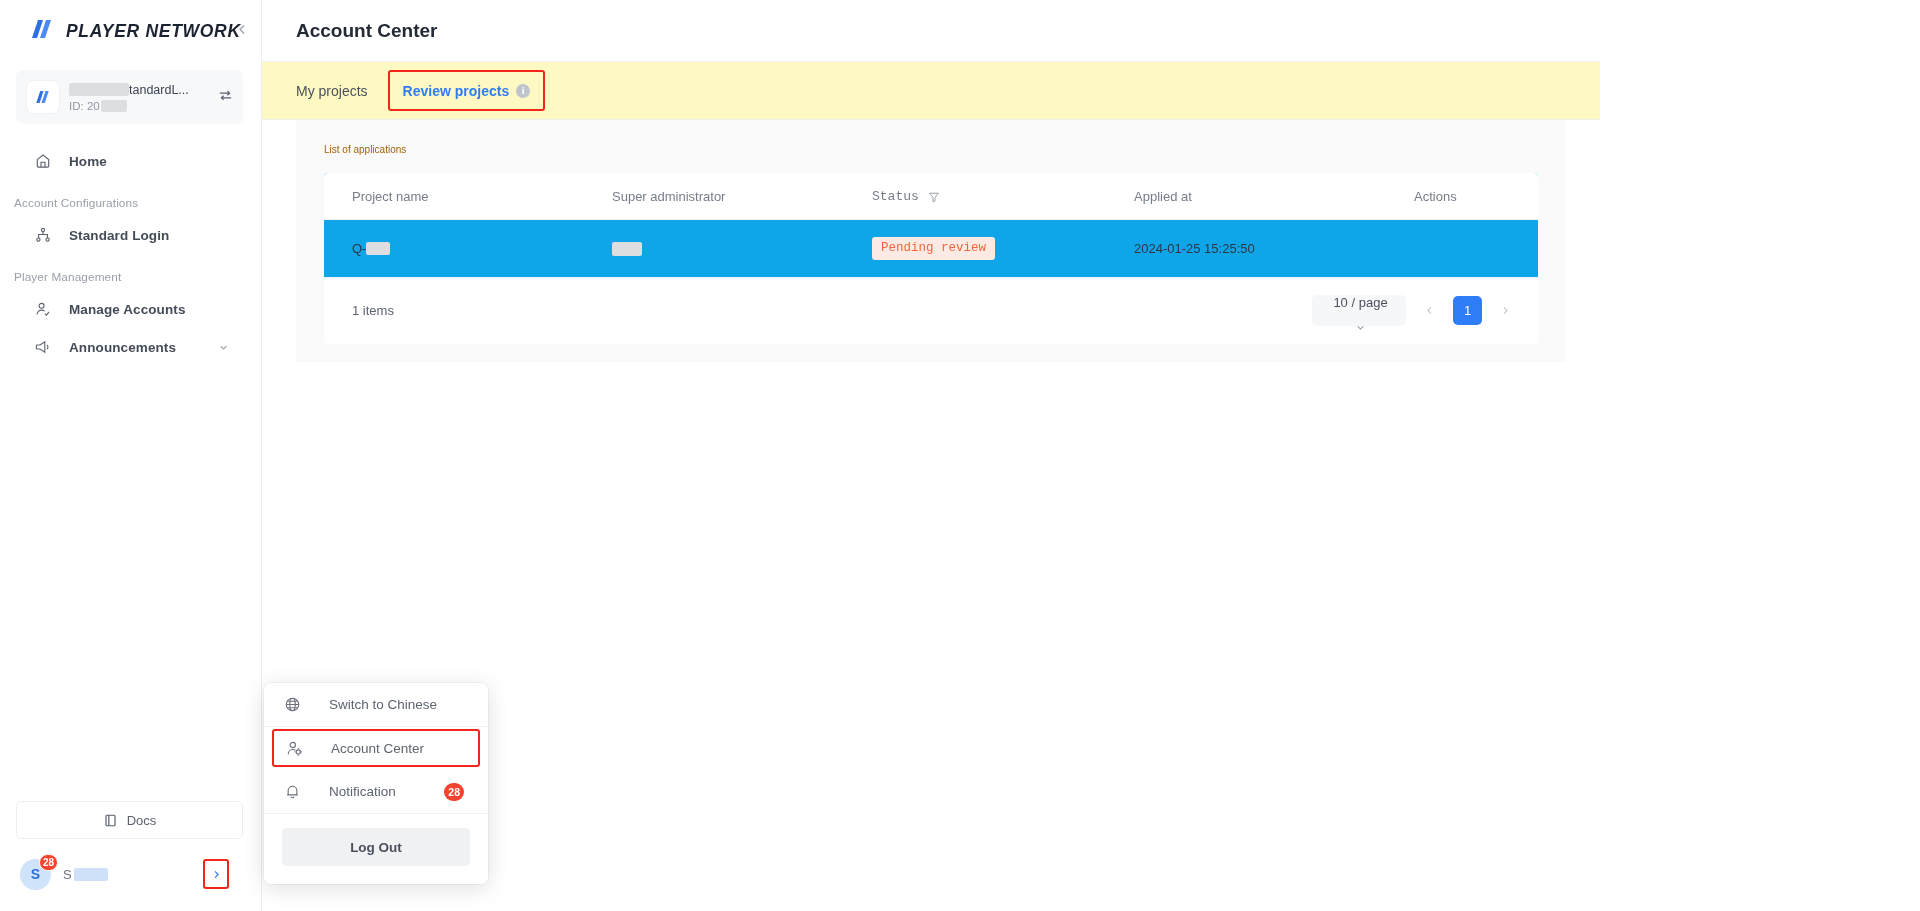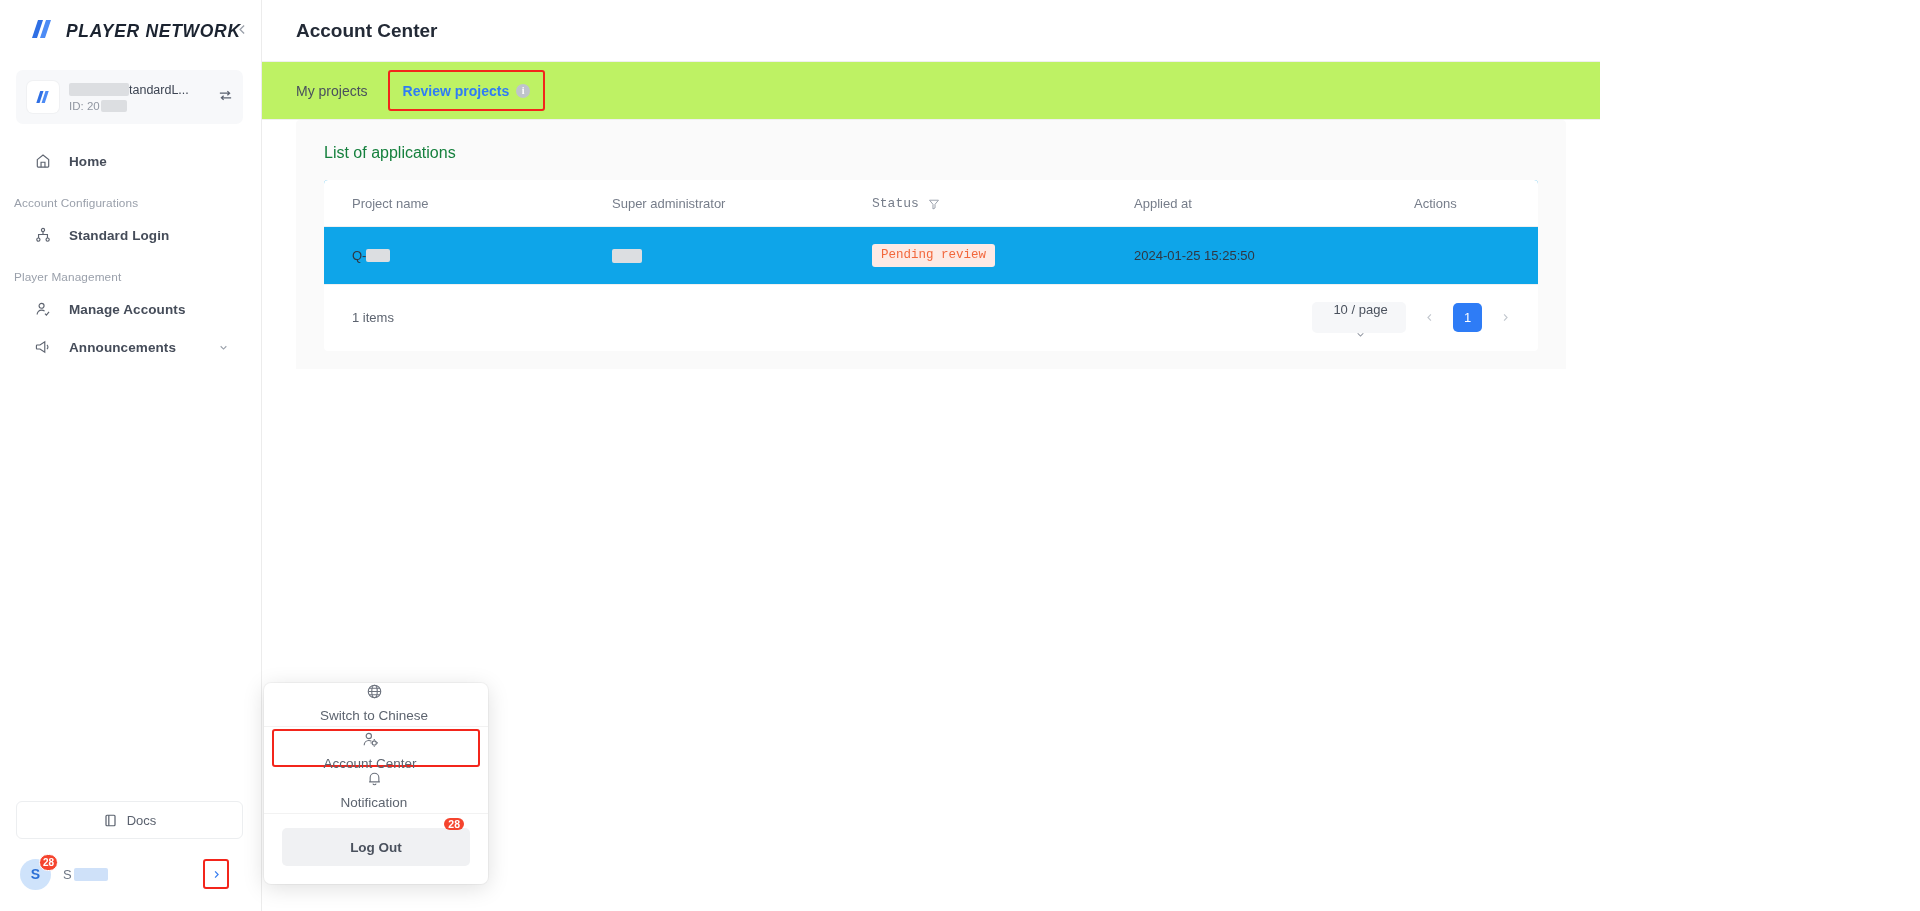--- a/index.html
+++ b/index.html
@@ -143,21 +143,21 @@
     height: 62px; display: flex; align-items: center;
     padding-left: 34px;
     border-bottom: 1px solid #efefef;
   }
   .page-title { font-size: 19px; font-weight: 700; color: #232a36; }
 
   .tabs {
     height: 58px; display: flex; align-items: center;
     padding-left: 34px; gap: 0;
     border-bottom: 1px solid #efefef;
-    background: #bef264;
+    background: #fef9c3;
   }
   .tab {
     font-size: 14px; color: #49505d;
     padding: 0 16px; height: 58px;
     display: flex; align-items: center; gap: 7px;
     cursor: pointer;
   }
   .tab:first-child { padding-left: 0; padding-right: 22px; }
   .tab.active { color: #2e7cf6; font-weight: 700; }
   .tab.highlighted {
@@ -177,21 +177,21 @@
   }
 
   .content { flex: 1; background: #fff; padding: 0; }
   .panel {
     margin: 0 34px;
     background: #fafafa;
     border-radius: 4px;
     padding: 24px 0 0 0;
   }
   .panel-title {
-    font-size: 16px; color: #15803d;
+    font-size: 10px; color: #a16207;
     padding: 0 28px 18px 28px;
   }
   .table-card {
     background: #0ea5e9;
     margin: 0 28px;
     border-radius: 4px 4px 0 0;
     overflow: hidden;
   }
   table { width: 100%; border-collapse: collapse; }
   thead th {
@@ -269,26 +269,25 @@
   }
   .pop-head {
     padding: 18px 20px 16px 20px;
     font-size: 14.5px; font-weight: 700; color: #3c4351;
     border-bottom: 1px solid #f0f0f0;
   }
   .pop-item {
     height: 44px;
     display: flex; align-items: center;
     padding: 0 24px 0 20px;
-    gap: 8px;
+    gap: 28px;
     font-size: 13.5px; color: #5d646f;
     cursor: pointer;
     border-bottom: 1px solid #f2f2f2;
     position: relative;
-    flex-direction: column;
   }
   .pop-item .ico { color: #6c727d; display: flex; flex: 0 0 17px; }
   .pop-item.highlighted {
     border: 2.5px solid #f3251b;
     border-radius: 3px;
     height: 38px;
     margin: 2px 8px 3px 8px;
     padding-left: 12px;
   }
   .pop-badge {

